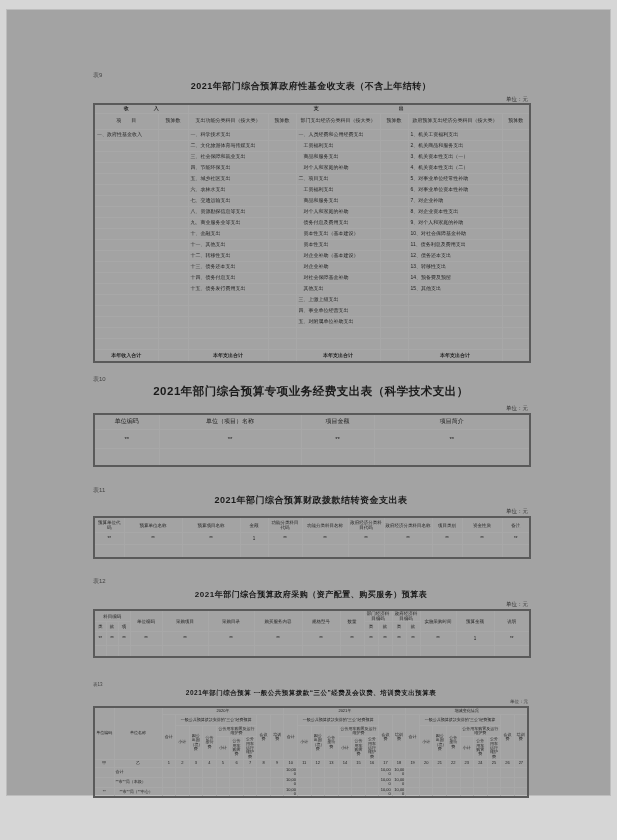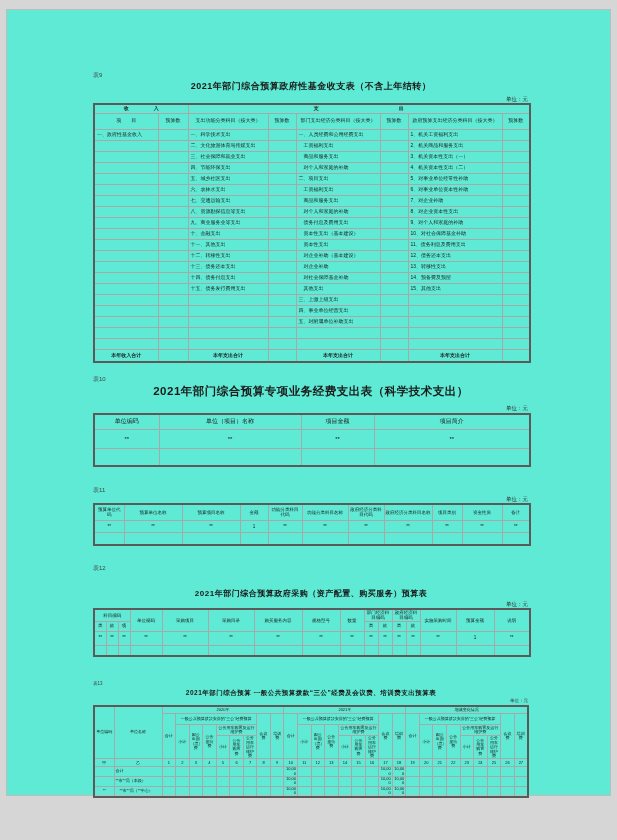--- a/index.html
+++ b/index.html
@@ -1,26 +1,26 @@
 <!DOCTYPE html>
 <html><head>
 <meta charset="utf-8">
 <style>
   html,body{margin:0;padding:0;width:617px;height:840px;overflow:hidden;
     background:#d6d6d6;font-family:"Liberation Sans","DejaVu Sans",sans-serif;}
   *{box-sizing:border-box;}
-  .page{position:absolute;left:6px;top:9px;width:605px;height:787px;background:#5eead4;
+  .page{position:absolute;left:6px;top:9px;width:605px;height:787px;background:#a3a3a3;
     border:1px solid #bdbdbd;}
   .content{position:absolute;left:86px;top:62px;width:436px;}
   .tag{font-size:6px;color:#444;line-height:1;}
   .title{font-weight:bold;text-align:center;color:#1a1a1a;letter-spacing:0.5px;line-height:1.2;}
   .title9{font-size:9px;margin-top:3px;}
   .title10{font-size:11.5px;margin-top:3px;}
   .title11{font-size:9px;margin-top:2px;}
-  .title12{font-size:8px;margin-top:18px;}
+  .title12{font-size:8px;margin-top:6px;}
   .title13{font-size:6.5px;margin-top:2px;}
   .unit{font-size:5.5px;text-align:right;color:#333;margin:5px 1px 1px 0;line-height:1;}
   .unit13{font-size:4.5px;margin-top:3px;}
   table.t{border-collapse:collapse;table-layout:fixed;width:436px;border:2px solid #5a5a5a;}
   table.t td{border:1px solid #a8a8a8;font-size:5px;line-height:1.15;padding:0 2px;
     color:#222;overflow:hidden;word-break:break-all;vertical-align:middle;}
   table.t10 td{font-size:6px;}
   table.t11 td, table.t12 td{font-size:4.5px;padding:0 1px;}
   table.t13 td{font-size:4px;padding:0 1px;line-height:1.1;}
   td.l{text-align:left;} td.c{text-align:center;} td.r{text-align:right;}
@@ -308,20 +308,21 @@
               <td colspan="1" rowspan="1" class="c"></td>
               <td colspan="1" rowspan="1" class="c"></td>
               <td colspan="1" rowspan="1" class="c"></td>
             </tr>
           </tbody>
         </table>
     </div>
 
     <div class="sec" style="margin-top:20px">
       <div class="tag">表11</div>
+      <div class="title title11">2021年部门综合预算财政拨款结转资金支出表</div>
       <div class="unit" style="margin-top:4px">单位：元</div>
       <table class="t t11" id="t11">
           <colgroup>
             <col style="width:30px">
             <col style="width:58px">
             <col style="width:58px">
             <col style="width:28px">
             <col style="width:34px">
             <col style="width:46px">
             <col style="width:36px">

